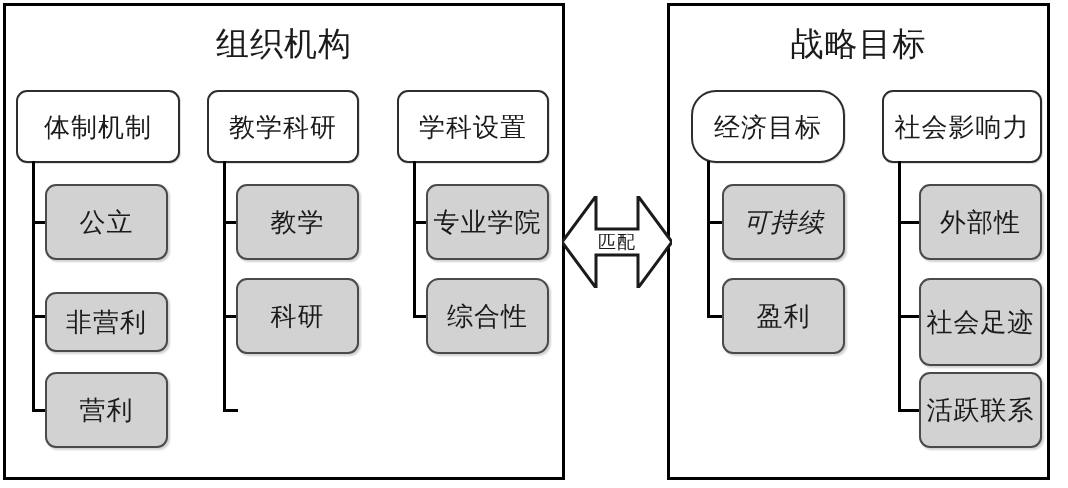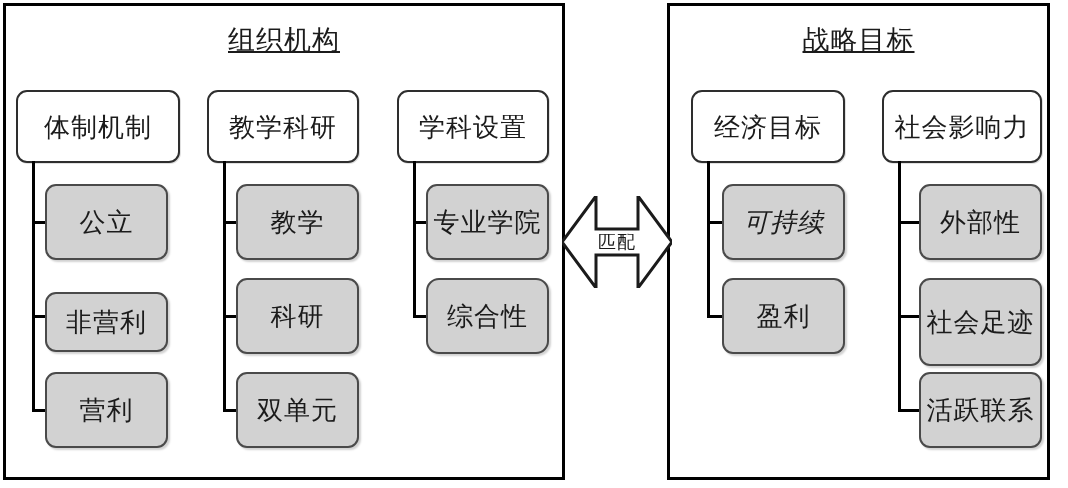--- a/index.html
+++ b/index.html
@@ -20,26 +20,25 @@
     position:absolute;
     box-sizing:border-box;
     border:3px solid #000000;
     background:#ffffff;
   }
   .panel-title{
     position:absolute;
     left:0;
     right:0;
     text-align:center;
-    font-size:27px;
+    font-size:33px;
     line-height:1;
     color:#1b1b1b;
     letter-spacing:1px;
     white-space:nowrap;
-    text-decoration:underline;
   }
 
   
   .node{
     position:absolute;
     box-sizing:border-box;
     display:flex;
     align-items:center;
     justify-content:center;
     border:2px solid #3f3f3f;
@@ -104,30 +103,29 @@
     <div class="node child" style="left: 45px; top: 292px; width: 123px; height: 60px;">非营利</div>
     <div class="stub" style="left: 32px; top: 409px; width: 15px; background: rgb(0, 0, 0);"></div>
     <div class="node child" style="left: 45px; top: 372px; width: 123px; height: 76px;">营利</div>
     <div class="node parent" style="left: 207px; top: 90px; width: 152px; height: 73px;">教学科研</div>
     <div class="trunk" style="left: 223px; top: 161px; height: 249px; background: rgb(0, 0, 0);"></div>
     <div class="stub" style="left: 223px; top: 221px; width: 15px; background: rgb(0, 0, 0);"></div>
     <div class="node child" style="left: 236px; top: 184px; width: 123px; height: 76px;">教学</div>
     <div class="stub" style="left: 223px; top: 315px; width: 15px; background: rgb(0, 0, 0);"></div>
     <div class="node child" style="left: 236px; top: 278px; width: 123px; height: 76px;">科研</div>
     <div class="stub" style="left: 223px; top: 409px; width: 15px; background: rgb(0, 0, 0);"></div>
-    <div class="node child" style="left: 236px; top: 372px; width: 123px; height: 76px;">双单元</div>
     <div class="node parent" style="left: 397px; top: 90px; width: 152px; height: 73px;">学科设置</div>
     <div class="trunk" style="left: 413px; top: 161px; height: 155px; background: rgb(0, 0, 0);"></div>
     <div class="stub" style="left: 413px; top: 221px; width: 15px; background: rgb(0, 0, 0);"></div>
     <div class="node child" style="left: 426px; top: 184px; width: 123px; height: 76px;">专业学院</div>
     <div class="stub" style="left: 413px; top: 315px; width: 15px; background: rgb(0, 0, 0);"></div>
     <div class="node child" style="left: 426px; top: 278px; width: 123px; height: 76px; border-radius: 13px;">综合性</div>
     <div class="panel" style="left: 667px; top: 3px; width: 383px; height: 477px; border-color: rgb(0, 0, 0);"></div>
     <div class="panel-title" style="top: 27px; left: 667px; width: 383px; color: rgb(27, 27, 27);">战略目标</div>
-    <div class="node parent" style="left: 691px; top: 90px; width: 154px; height: 73px;">经济目标</div>
+    <div class="node parent" style="left: 691px; top: 90px; width: 154px; height: 73px; border-radius: 25px;">经济目标</div>
     <div class="trunk" style="left: 707px; top: 161px; height: 155px; background: rgb(0, 0, 0);"></div>
     <div class="stub" style="left: 707px; top: 221px; width: 17px; background: rgb(0, 0, 0);"></div>
     <div class="node child" style="left: 722px; top: 184px; width: 123px; height: 76px; font-style: italic;">可持续</div>
     <div class="stub" style="left: 707px; top: 315px; width: 17px; background: rgb(0, 0, 0);"></div>
     <div class="node child" style="left: 722px; top: 278px; width: 123px; height: 76px;">盈利</div>
     <div class="node parent" style="left: 882px; top: 90px; width: 160px; height: 73px;">社会影响力</div>
     <div class="trunk" style="left: 898px; top: 161px; height: 249px; background: rgb(0, 0, 0);"></div>
     <div class="stub" style="left: 898px; top: 221px; width: 23px; background: rgb(0, 0, 0);"></div>
     <div class="node child" style="left: 919px; top: 184px; width: 123px; height: 76px;">外部性</div>
     <div class="stub" style="left: 898px; top: 315px; width: 23px; background: rgb(0, 0, 0);"></div>

